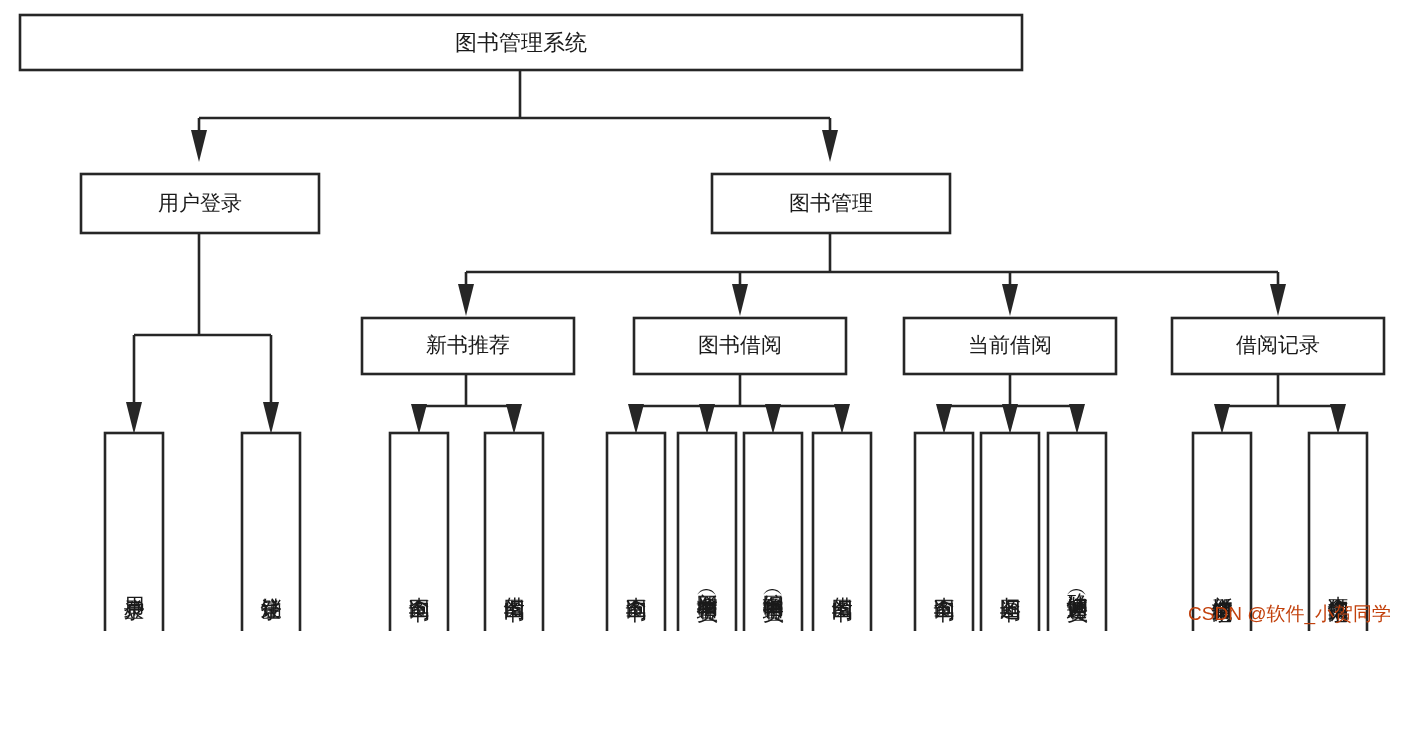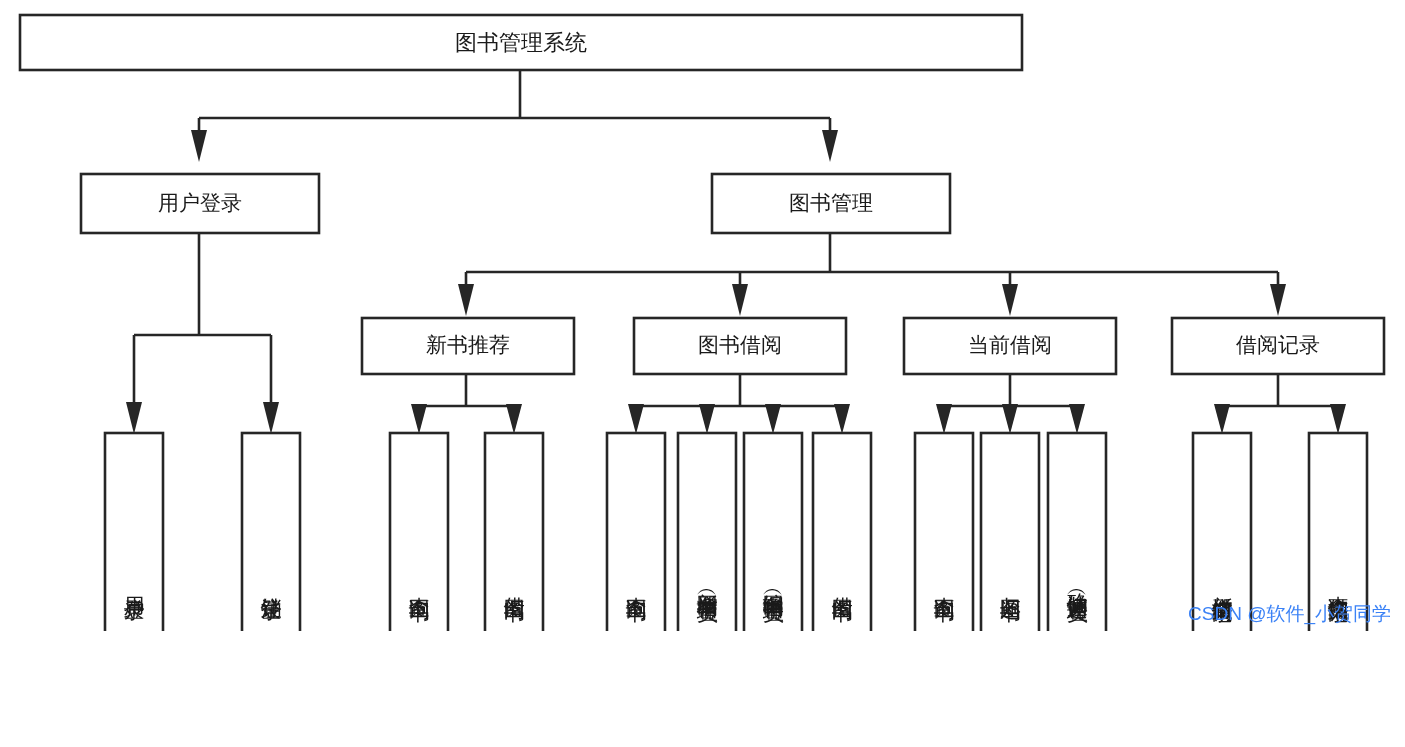--- a/index.html
+++ b/index.html
@@ -73,21 +73,21 @@
     justify-content: center;
     pointer-events: none;
     user-select: none;
   }
   .watermark {
     position: absolute;
     right: 14px;
     bottom: 4px;
     font-family: "Liberation Sans", "DejaVu Sans", sans-serif;
     font-size: 19px;
-    color: #3b82f6;
+    color: #c2410c;
     white-space: nowrap;
     user-select: none;
   }
 </style>
 </head>
 <body>
 
 <div id="diagram-root">
 
   <svg class="diagram-canvas" viewBox="0 0 1405 747" xmlns="http://www.w3.org/2000/svg">

